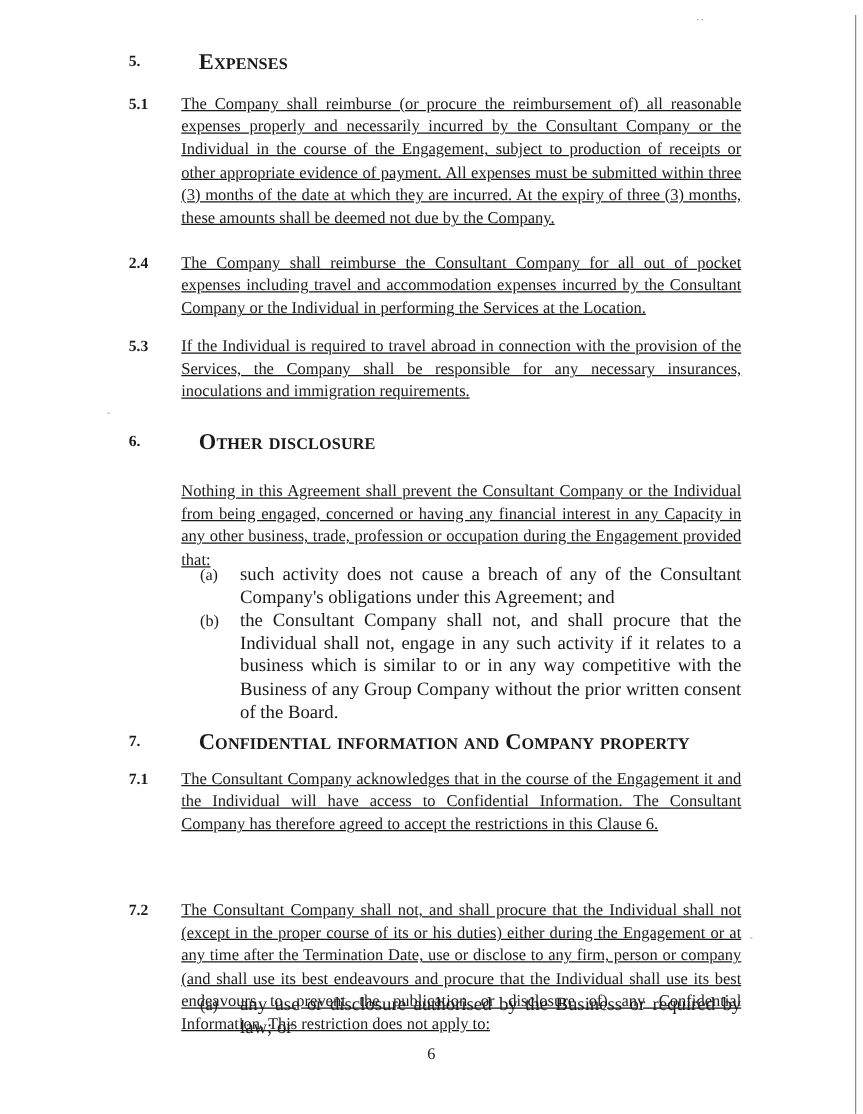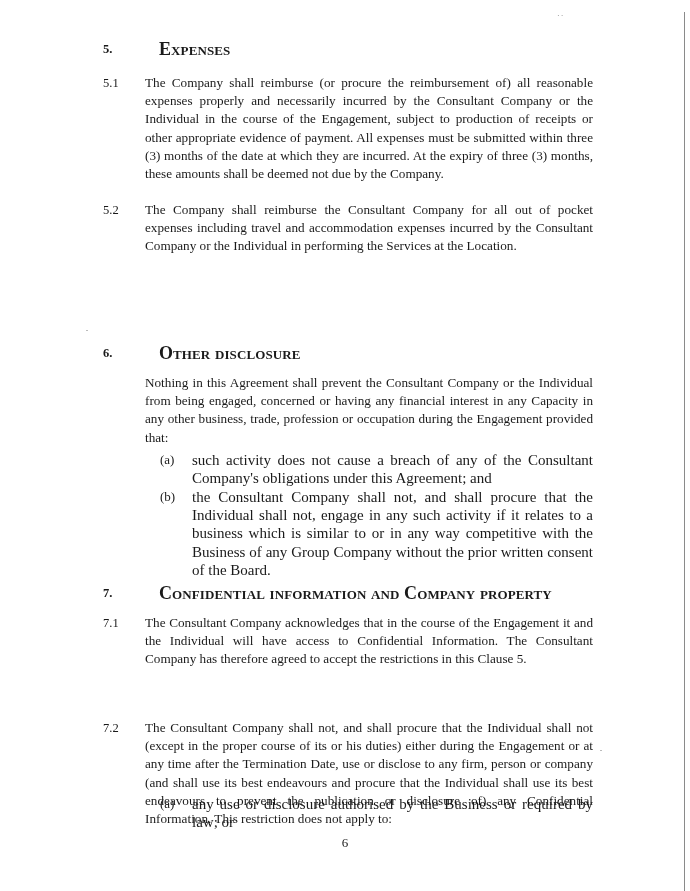--- a/index.html
+++ b/index.html
@@ -45,37 +45,39 @@
     .block {
       position: absolute;
       left: 103px;
       width: 490px;
     }
     .num {
       position: absolute;
       left: 0;
       font-size: 12.5px;
       line-height: 18px;
+      font-weight: bold;
     }
     .num.bold { font-weight: bold; }
     .heading-text {
       position: absolute;
       left: 56px;
       font-weight: bold;
       font-size: 18px;
       line-height: 18px;
       font-variant: small-caps;
       letter-spacing: 0.1px;
     }
     .para {
       margin-left: 42px;
       width: 448px;
       font-size: 13.2px;
       line-height: 18.2px;
       text-align: justify;
+      text-decoration: underline;
     }
     .sub {
       position: absolute;
       left: 160px;
       width: 433px;
     }
     .sub .lbl {
       position: absolute;
       left: 0;
       font-size: 13px;
@@ -112,52 +114,56 @@
     <span class="num bold">5.</span>
     <span class="heading-text">Expenses</span>
   </div>
 
   <div class="block" style="top:74px;">
     <span class="num">5.1</span>
     <div class="para">The Company shall reimburse (or procure the reimbursement of) all reasonable expenses properly and necessarily incurred by the Consultant Company or the Individual in the course of the Engagement, subject to production of receipts or other appropriate evidence of payment. All expenses must be submitted within three (3) months of the date at which they are incurred. At the expiry of three (3) months, these amounts shall be deemed not due by the Company.</div>
   </div>
 
   <div class="block" style="top:201px;">
-    <span class="num">5.2</span>
+    <span class="num">2.4</span>
     <div class="para">The Company shall reimburse the Consultant Company for all out of pocket expenses including travel and accommodation expenses incurred by the Consultant Company or the Individual in performing the Services at the Location.</div>
   </div>
 
+  <div class="block" style="top:268px;">
+    <span class="num">5.3</span>
+    <div class="para">If the Individual is required to travel abroad in connection with the provision of the Services, the Company shall be responsible for any necessary insurances, inoculations and immigration requirements.</div>
+  </div>
 
   <div class="block" style="top:344px;">
     <span class="num bold">6.</span>
     <span class="heading-text">Other disclosure</span>
   </div>
 
-  <div class="block" style="top:374px;">
+  <div class="block" style="top:384px;">
     <div class="para">Nothing in this Agreement shall prevent the Consultant Company or the Individual from being engaged, concerned or having any financial interest in any Capacity in any other business, trade, profession or occupation during the Engagement provided that:</div>
   </div>
 
   <div class="sub" style="top:451px;">
     <span class="lbl">(a)</span>
     <div class="txt">such activity does not cause a breach of any of the Consultant Company's obligations under this Agreement; and</div>
   </div>
 
   <div class="sub" style="top:488px;">
     <span class="lbl">(b)</span>
     <div class="txt">the Consultant Company shall not, and shall procure that the Individual shall not, engage in any such activity if it relates to a business which is similar to or in any way competitive with the Business of any Group Company without the prior written consent of the Board.</div>
   </div>
 
   <div class="block" style="top:584px;">
     <span class="num bold">7.</span>
     <span class="heading-text">Confidential information and Company property</span>
   </div>
 
   <div class="block" style="top:614px;">
     <span class="num">7.1</span>
-    <div class="para">The Consultant Company acknowledges that in the course of the Engagement it and the Individual will have access to Confidential Information. The Consultant Company has therefore agreed to accept the restrictions in this Clause 5.</div>
+    <div class="para">The Consultant Company acknowledges that in the course of the Engagement it and the Individual will have access to Confidential Information. The Consultant Company has therefore agreed to accept the restrictions in this Clause 6.</div>
   </div>
 
   <div class="block" style="top:686px;margin-top:33px;">
     <span class="num">7.2</span>
     <div class="para">The Consultant Company shall not, and shall procure that the Individual shall not (except in the proper course of its or his duties) either during the Engagement or at any time after the Termination Date, use or disclose to any firm, person or company (and shall use its best endeavours and procure that the Individual shall use its best endeavours to prevent the publication or disclosure of) any Confidential Information. This restriction does not apply to:</div>
   </div>
 
   <div class="sub" style="top:795px;">
     <span class="lbl">(a)</span>
     <div class="txt">any use or disclosure authorised by the Business or required by law; or</div>

